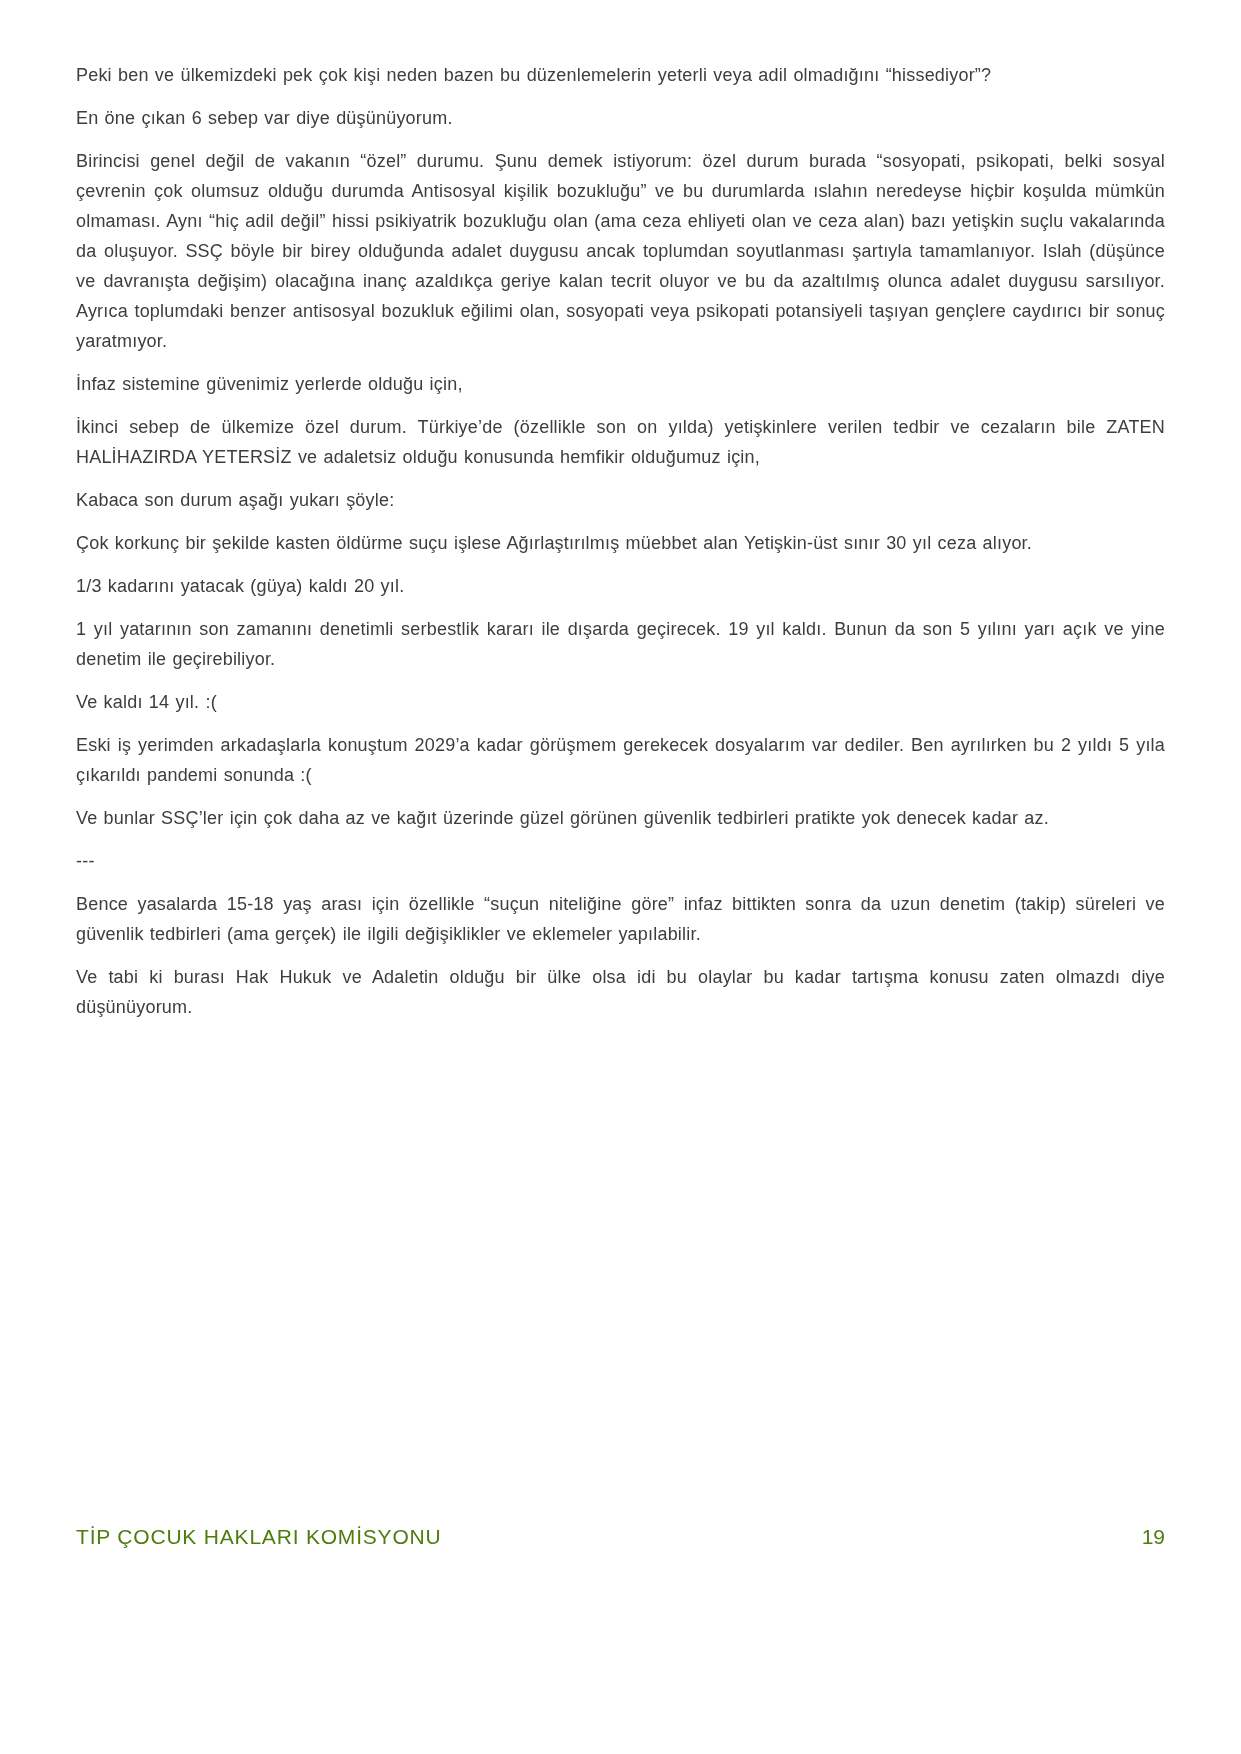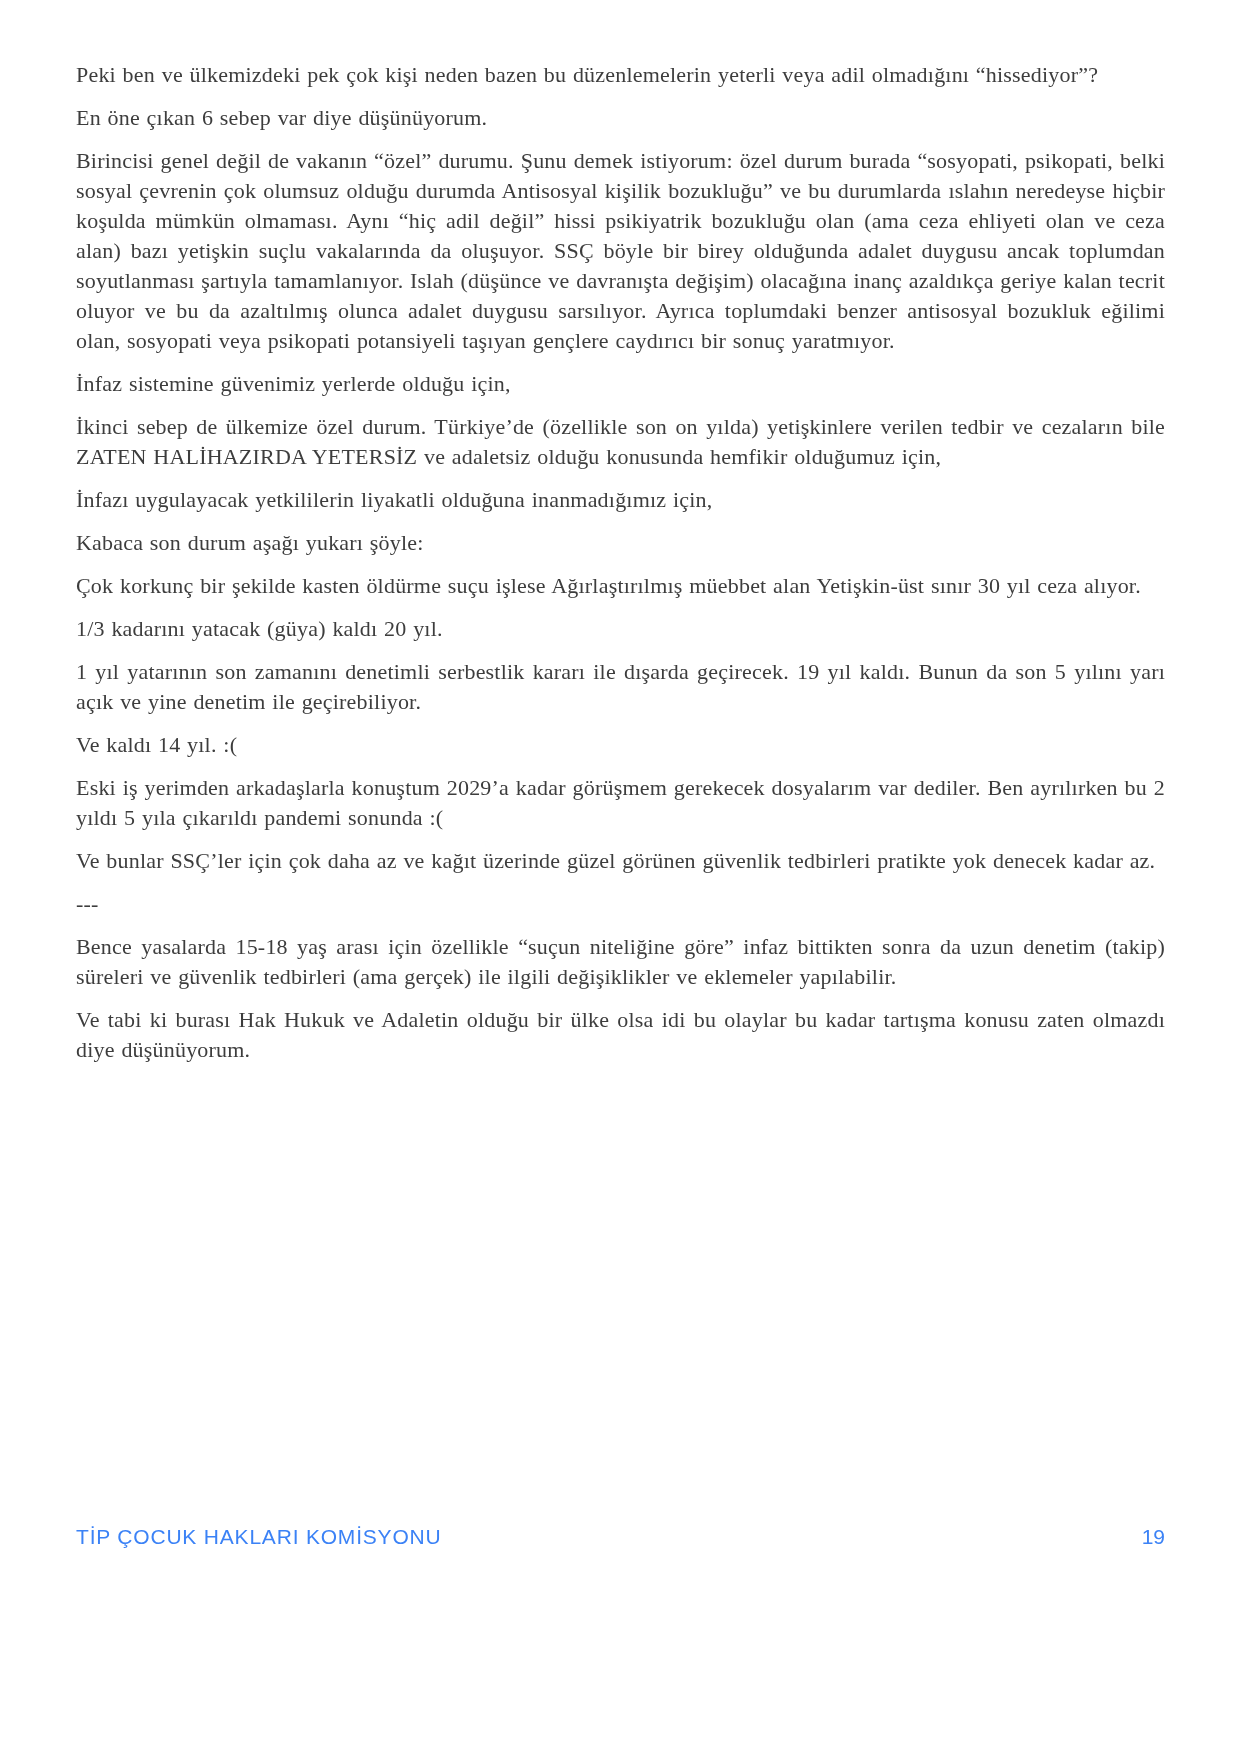--- a/index.html
+++ b/index.html
@@ -17,63 +17,61 @@
     inset: 0;
     background: #ffffff;
   }
   .content {
     position: absolute;
     top: 60px;
     left: 76px;
     right: 76px;
   }
   .content p {
-    font-size: 22px;
+    font-size: 18px;
     line-height: 30px;
     letter-spacing: 0.2px;
     text-align: justify;
     margin-bottom: 13px;
     word-spacing: 1px;
-    font-family: Liberation Serif, serif;
   }
   .content p.separator {
     text-align: left;
   }
   .footer {
     position: absolute;
     top: 1513px;
     left: 76px;
     right: 76px;
     display: flex;
     justify-content: space-between;
     align-items: baseline;
     font-size: 21px;
     letter-spacing: 0.8px;
-    color: #3b82f6;
+    color: #4d7c0f;
   }
   .footer .footer-title {
     text-transform: none;
   }
   .footer .page-number {
     letter-spacing: 0;
     margin-top: 12px;
   }
 </style>
 </head>
 <body>
 
 <div class="page">
 
   <div class="content">
     <p>Peki ben ve ülkemizdeki pek çok kişi neden bazen bu düzenlemelerin yeterli veya adil olmadığını “hissediyor”?</p>
     <p>En öne çıkan 6 sebep var diye düşünüyorum.</p>
     <p>Birincisi genel değil de vakanın “özel” durumu. Şunu demek istiyorum: özel durum burada “sosyopati, psikopati, belki sosyal çevrenin çok olumsuz olduğu durumda Antisosyal kişilik bozukluğu” ve bu durumlarda ıslahın neredeyse hiçbir koşulda mümkün olmaması. Aynı “hiç adil değil” hissi psikiyatrik bozukluğu olan (ama ceza ehliyeti olan ve ceza alan) bazı yetişkin suçlu vakalarında da oluşuyor. SSÇ böyle bir birey olduğunda adalet duygusu ancak toplumdan soyutlanması şartıyla tamamlanıyor. Islah (düşünce ve davranışta değişim) olacağına inanç azaldıkça geriye kalan tecrit oluyor ve bu da azaltılmış olunca adalet duygusu sarsılıyor. Ayrıca toplumdaki benzer antisosyal bozukluk eğilimi olan, sosyopati veya psikopati potansiyeli taşıyan gençlere caydırıcı bir sonuç yaratmıyor.</p>
     <p>İnfaz sistemine güvenimiz yerlerde olduğu için,</p>
     <p>İkinci sebep de ülkemize özel durum. Türkiye’de (özellikle son on yılda) yetişkinlere verilen tedbir ve cezaların bile ZATEN HALİHAZIRDA YETERSİZ ve adaletsiz olduğu konusunda hemfikir olduğumuz için,</p>
-    <p>İnfazı uygulayacak yetkililerin liyakatli olduğuna inanmadığımız için,</p>
     <p>Kabaca son durum aşağı yukarı şöyle:</p>
     <p>Çok korkunç bir şekilde kasten öldürme suçu işlese Ağırlaştırılmış müebbet alan Yetişkin-üst sınır 30 yıl ceza alıyor.</p>
     <p>1/3 kadarını yatacak (güya) kaldı 20 yıl.</p>
     <p>1 yıl yatarının son zamanını denetimli serbestlik kararı ile dışarda geçirecek. 19 yıl kaldı. Bunun da son 5 yılını yarı açık ve yine denetim ile geçirebiliyor.</p>
     <p>Ve kaldı 14 yıl. :(</p>
     <p>Eski iş yerimden arkadaşlarla konuştum 2029’a kadar görüşmem gerekecek dosyalarım var dediler. Ben ayrılırken bu 2 yıldı 5 yıla çıkarıldı pandemi sonunda :(</p>
     <p>Ve bunlar SSÇ’ler için çok daha az ve kağıt üzerinde güzel görünen güvenlik tedbirleri pratikte yok denecek kadar az.</p>
     <p class="separator">---</p>
     <p>Bence yasalarda 15-18 yaş arası için özellikle “suçun niteliğine göre” infaz bittikten sonra da uzun denetim (takip) süreleri ve güvenlik tedbirleri (ama gerçek) ile ilgili değişiklikler ve eklemeler yapılabilir.</p>
     <p>Ve tabi ki burası Hak Hukuk ve Adaletin olduğu bir ülke olsa idi bu olaylar bu kadar tartışma konusu zaten olmazdı diye düşünüyorum.</p>

